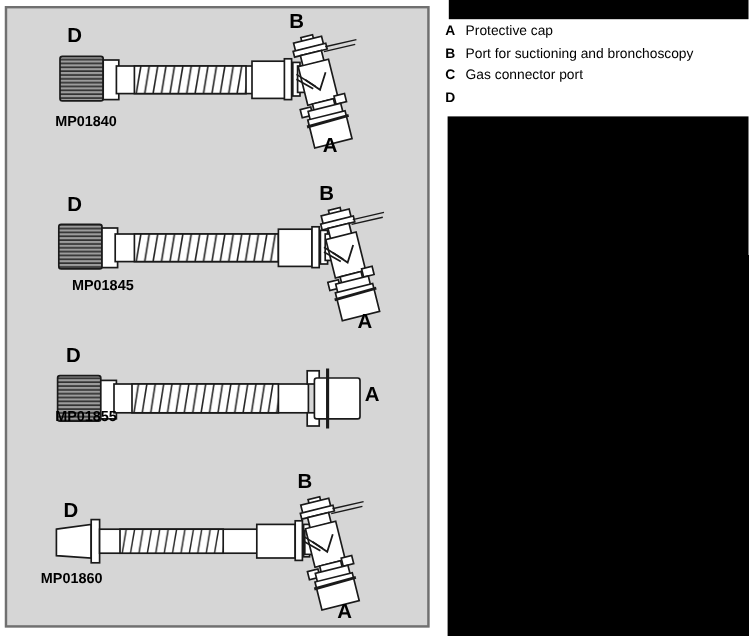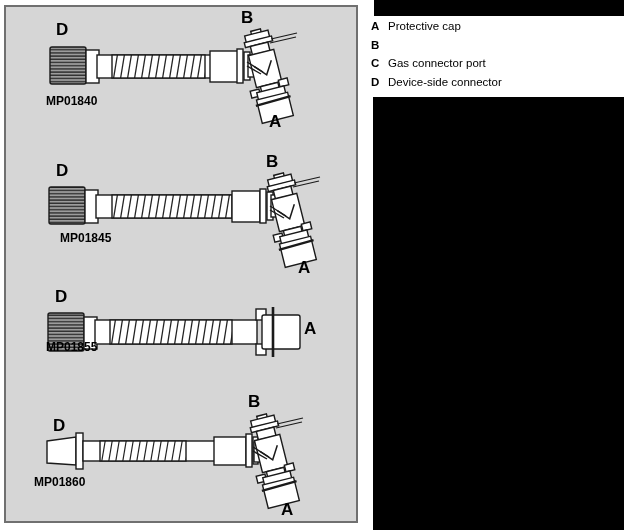--- a/index.html
+++ b/index.html
@@ -186,26 +186,26 @@
 
   <div class="redact-top"></div>
 
   <div class="legend">
     <div class="legend-row">
       <span class="legend-letter">A</span>
       <span class="legend-desc">Protective cap</span>
     </div>
     <div class="legend-row">
       <span class="legend-letter">B</span>
+      <span class="legend-desc">Port for suctioning and bronchoscopy</span>
     </div>
     <div class="legend-row">
       <span class="legend-letter">C</span>
       <span class="legend-desc">Gas connector port</span>
     </div>
     <div class="legend-row">
       <span class="legend-letter">D</span>
-      <span class="legend-desc">Device-side connector</span>
     </div>
   </div>
 
   <div class="redact-block"></div>
 
 </div>
 
 </body></html>

